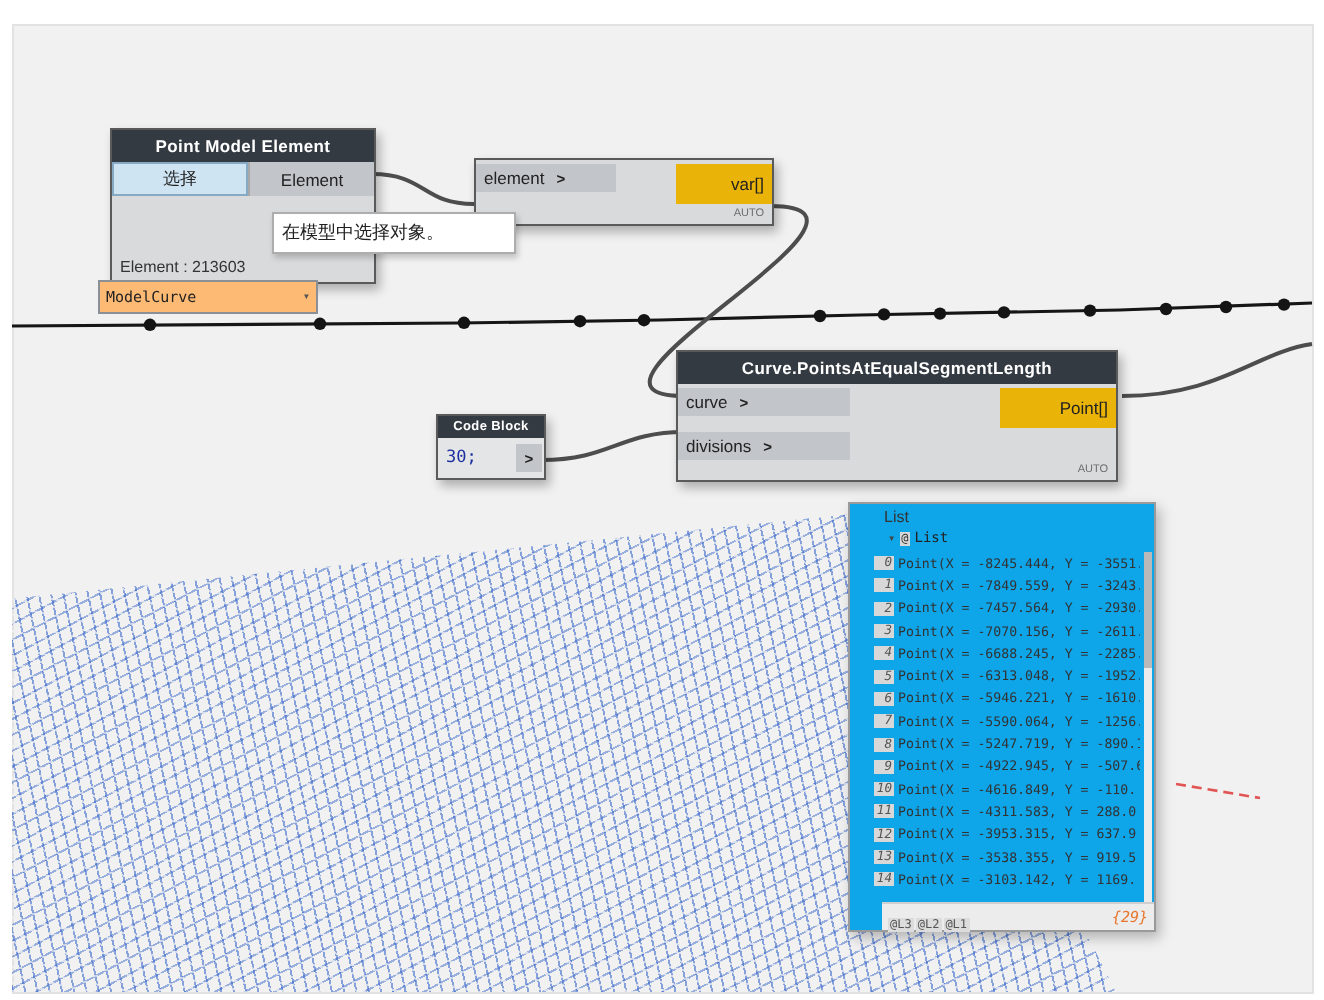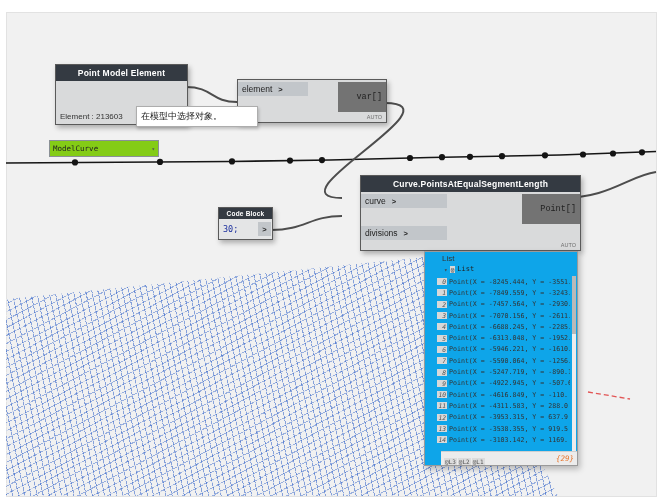--- a/index.html
+++ b/index.html
@@ -31,37 +31,37 @@
        display:flex;align-items:center;justify-content:center;cursor:pointer;}
   .oport{width:62px;background:#c2c6ca;font-size:8.5px;color:#222;border-left:1px solid #a8a8a8;
        display:flex;align-items:center;justify-content:center;}
   .valrow{height:15px;font-size:8px;color:#333;display:flex;align-items:center;padding-left:4px;margin-top:28px;}
 
   .tooltip{position:absolute;left:136px;top:106px;width:112px;z-index:6;background:#fff;
        border:1px solid #adadad;box-shadow:1px 2px 3px rgba(0,0,0,.2);
        font-size:9px;color:#222;padding:3px 4px;}
 
   .dropdown{position:absolute;left:49px;top:140px;width:102px;height:15px;z-index:3;
-       background:#84cc16;border:1px solid #8a9096;display:flex;align-items:center;
+       background:#fdba74;border:1px solid #8a9096;display:flex;align-items:center;
        font-family:"DejaVu Sans Mono",monospace;font-size:7.5px;color:#222;padding:0 3px;}
   .dd-arr{margin-left:auto;font-size:6px;color:#555;}
 
   .prow{display:flex;justify-content:space-between;margin-top:2px;}
   .iport{background:#c2c6ca;height:14px;display:flex;align-items:center;gap:6px;
        padding:0 4px;font-size:8.5px;color:#222;}
-  .oport2{background:#737373;height:30px;display:flex;align-items:center;justify-content:flex-end;
-       padding:0 4px;font-size:8.5px;color:#222;font-family:Liberation Mono, monospace;}
+  .oport2{background:#eab308;height:20px;display:flex;align-items:center;justify-content:flex-end;
+       padding:0 4px;font-size:8.5px;color:#222;}
   .arr{font-weight:bold;font-size:7.5px;color:#222;}
   .lacing{font-size:5.5px;color:#6d6d6d;text-align:right;padding:2px 4px 2px 0;}
 
   .geo{left:237px;top:79px;width:148px;}
   .geo .iport{width:62px;}
   .geo .oport2{width:40px;}
 
-  .curve{left:360px;top:175px;width:219px;}
+  .curve{left:338px;top:175px;width:219px;}
   .curve .iport{width:78px;}
   .curve .oport2{width:50px;}
 
   .cb{left:218px;top:207px;width:53px;}
   .cbbody{display:flex;align-items:center;height:20px;background:#e4e5e6;}
   .code{font-family:"DejaVu Sans Mono",monospace;font-size:8.5px;color:#1b2f9e;
        padding-left:4px;flex:1;}
   .cbport{width:13px;height:14px;background:#c2c6ca;display:flex;align-items:center;
        justify-content:center;margin-right:1px;}
 
@@ -112,20 +112,24 @@
     <path d="M186,87 C213,87 211,102 237,102"></path>
     <path d="M385,103 C462,103 268,198 342,198"></path>
     <path d="M271,230 C305,230 310,216 342,216"></path>
     <path d="M561,198 C610,198 628,176 656,172"></path>
   </g>
   <line x1="588" y1="392" x2="630" y2="399" stroke="#e25555" stroke-width="1.3" stroke-dasharray="5 3"></line>
 </svg>
 
 <div class="node sel">
   <div class="hdr">Point Model Element</div>
+  <div class="row">
+    <div class="btn">选择</div>
+    <div class="oport">Element</div>
+  </div>
   <div class="valrow">Element : 213603</div>
 </div>
 
 <div class="tooltip">在模型中选择对象。</div>
 
 <div class="dropdown">
   <span>ModelCurve</span>
   <span class="dd-arr">▾</span>
 </div>
 

